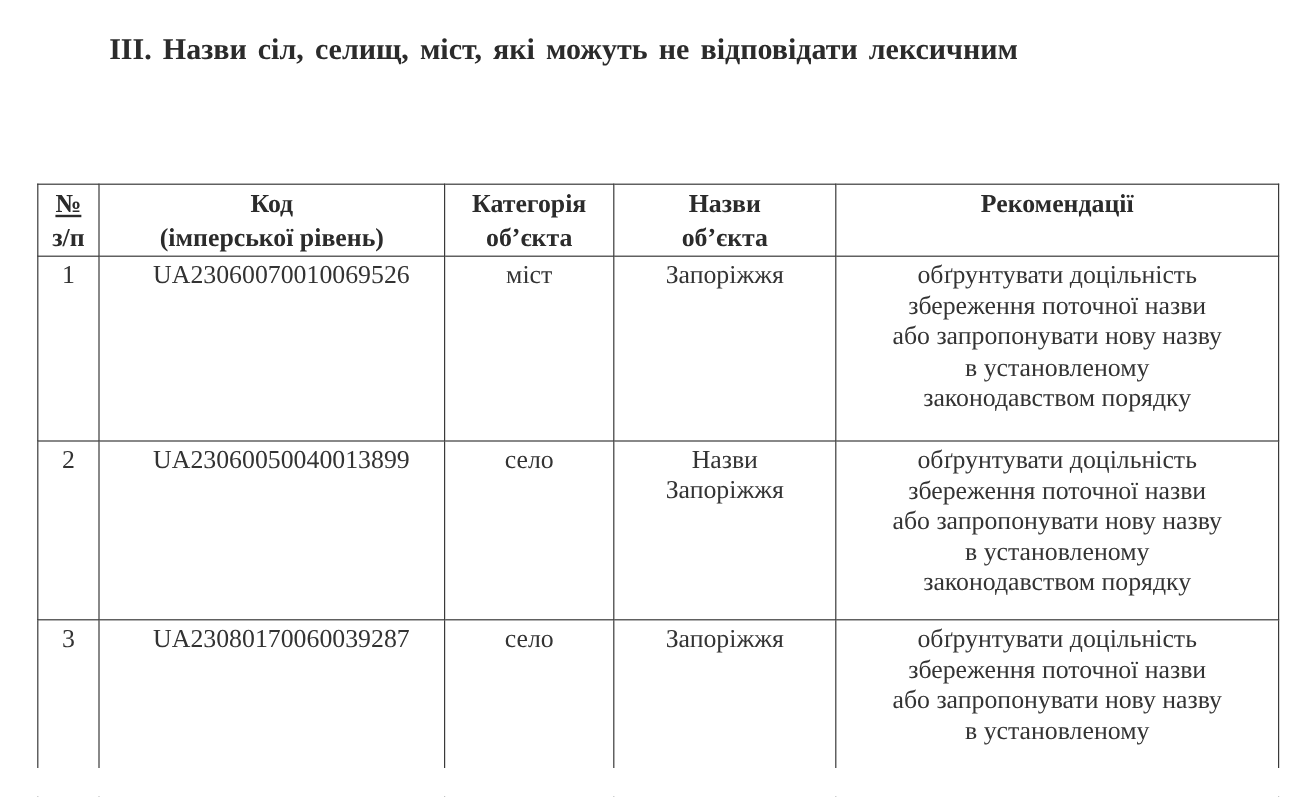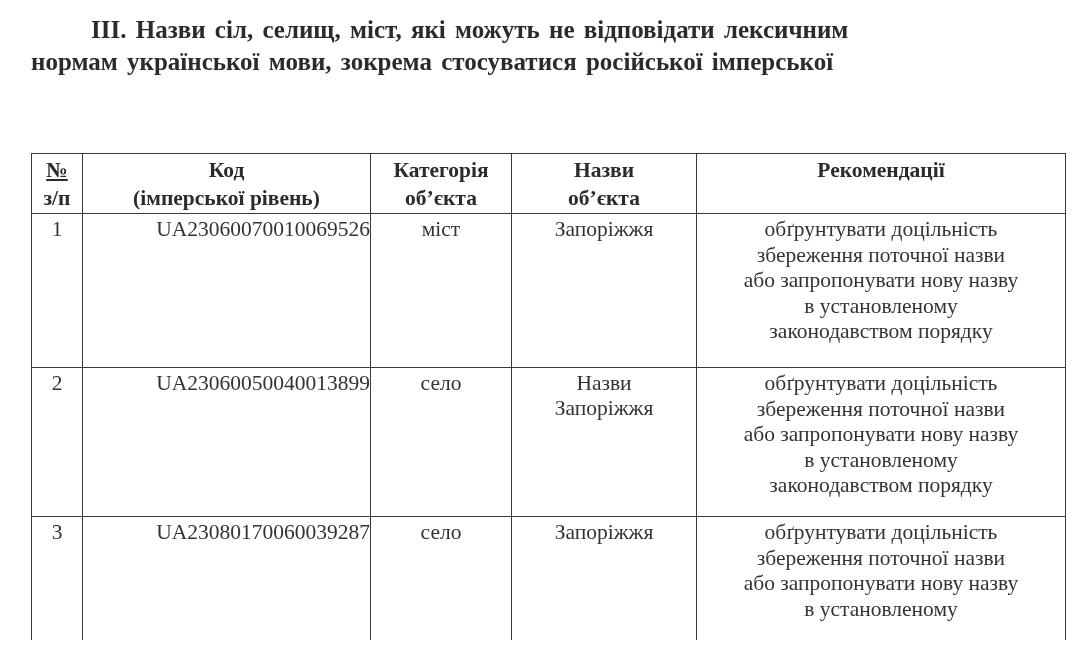--- a/index.html
+++ b/index.html
@@ -11,21 +11,21 @@
     width: 1088px;
     height: 664px;
     overflow: hidden;
     position: relative;
     font-family: "Liberation Serif", "DejaVu Serif", serif;
     color: #2a2a2a;
   }
   .heading {
     position: absolute;
     left: 31px;
-    top: 14px;
+    top: 26px;
     width: 1034px;
     font-weight: bold;
     font-size: 25px;
     line-height: 32px;
     text-align: justify;
     text-align-last: left;
     color: #2b2b2b;
     word-spacing: 3px;
   }
   .heading .indent {
@@ -55,37 +55,36 @@
   }
   .tbl td {
     line-height: 25px;
     padding-top: 3px;
     color: #333333;
   }
   .tbl tr.r1 td { height: 150px; }
   .tbl tr.r2 td { height: 145px; }
   .tbl tr.r3 td { height: 200px; border-bottom: none; }
   .tbl td.rec { line-height: 25.5px; }
-  .tbl td.code { text-align: right; padding-left: 16px; }
+  .tbl td.code { text-align: center; padding-left: 16px; }
   .line { display: block; white-space: nowrap; }
   .clip {
     position: absolute;
     left: 0;
     top: 640px;
     width: 1088px;
     height: 24px;
     background: #ffffff;
   }
 </style>
 </head>
 <body>
 
 <div class="heading">
   <span class="line"><span class="indent"></span><span>ІІІ. Назви сіл, селищ, міст, які можуть не відповідати лексичним</span></span>
-  <span class="line">нормам української мови, зокрема стосуватися російської імперської</span>
 </div>
 
 <table class="tbl">
   <colgroup>
     <col style="width:51px">
     <col style="width:288px">
     <col style="width:141px">
     <col style="width:185px">
     <col style="width:369px">
   </colgroup>

